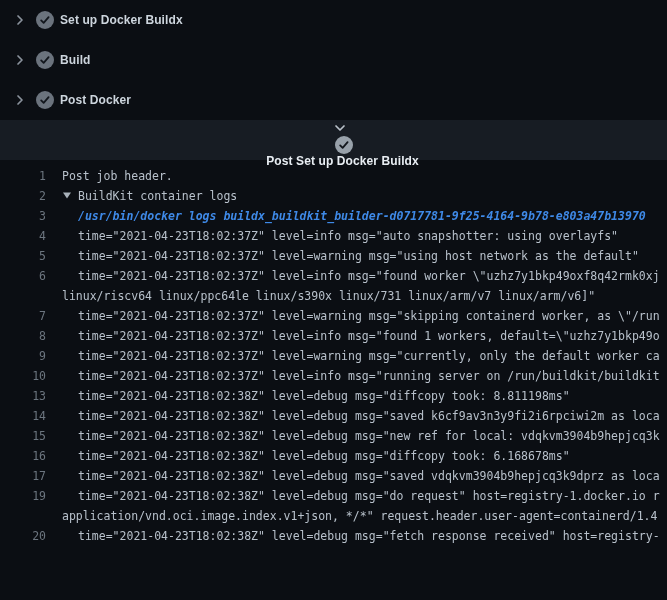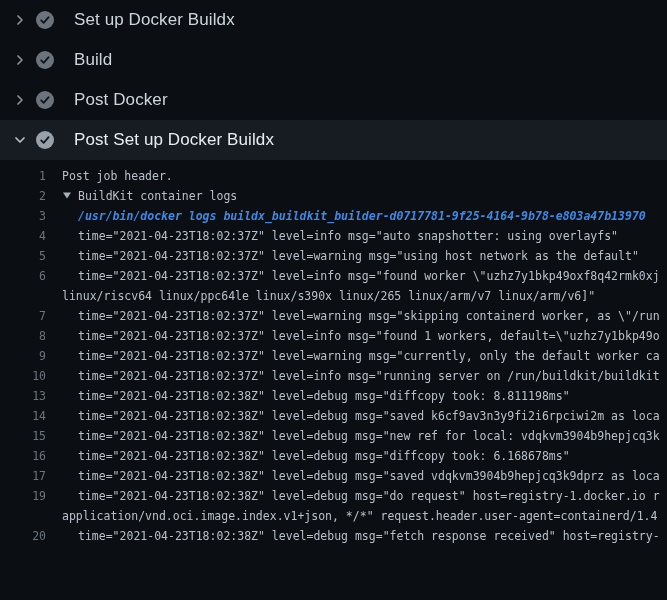--- a/index.html
+++ b/index.html
@@ -9,29 +9,29 @@
     font-family: "Liberation Sans", sans-serif;
   }
   #viewer { width: 667px; height: 600px; overflow: hidden; position: relative; }
 
   
   .step-row {
     display: flex; align-items: center;
     height: 40px; padding-left: 12px;
     cursor: pointer; width: 667px;
   }
-  .step-row.expanded { background: var(--band, #171c23); }
+  .step-row.expanded { background: var(--band, #171c23); flex-direction: column; }
   .chev { width: 16px; height: 16px; flex: 0 0 16px; color: var(--chev, #8a929c);
           display: flex; align-items: center; justify-content: center; }
   .step-row.expanded .chev { color: var(--chevActive, #b9c1c9); }
   .status { width: 18px; height: 18px; flex: 0 0 18px; margin-left: 8px;
             color: var(--circle, #6b737d); }
   .step-row.expanded .status { color: var(--circleActive, #98a1aa); }
-  .step-label { margin-left: 20px; font-size: 17px; color: var(--hdr, #cdd5dd);
-                letter-spacing: .1px; }
+  .step-label { margin-left: 6px; font-size: 12px; color: var(--hdr, #cdd5dd);
+                letter-spacing: .1px; font-weight: bold; }
   .step-row.expanded .step-label { color: var(--hdrActive, #e8edf2); }
 
   
   #log { padding-top: 6px; font-family: "DejaVu Sans Mono", monospace;
          font-size: 11.5px; line-height: 20px; color: var(--logtext, #b8c1cb); }
   .log-row { display: flex; height: 20px; white-space: pre; }
   .gutter { flex: 0 0 46px; width: 46px; text-align: right;
             color: var(--lnum, #6c757f); cursor: pointer; user-select: none; }
   .content { white-space: pre; }
   .ind-0 { margin-left: 16px; }
@@ -96,21 +96,21 @@
     </div>
   <div id="log">
       <div class="log-row"><span class="gutter">1</span><span class="content ind-0">Post job header.</span></div>
       <div class="log-row"><span class="gutter">2</span><span class="content ind-0 group-line"><span class="tri"><svg width="10" height="10" viewBox="0 0 10 10">
               <polygon points="1,2.5 9,2.5 5,8.5" fill="currentColor"></polygon>
             </svg></span><span>BuildKit container logs</span></span></div>
       <div class="log-row"><span class="gutter">3</span><span class="content ind-1 cmd">/usr/bin/docker logs buildx_buildkit_builder-d0717781-9f25-4164-9b78-e803a47b13970</span></div>
       <div class="log-row"><span class="gutter">4</span><span class="content ind-1">time="2021-04-23T18:02:37Z" level=info msg="auto snapshotter: using overlayfs"</span></div>
       <div class="log-row"><span class="gutter">5</span><span class="content ind-1">time="2021-04-23T18:02:37Z" level=warning msg="using host network as the default"</span></div>
       <div class="log-row"><span class="gutter">6</span><span class="content ind-1">time="2021-04-23T18:02:37Z" level=info msg="found worker \"uzhz7y1bkp49oxf8q42rmk0xj</span></div>
-      <div class="log-row"><span class="gutter"></span><span class="content ind-0">linux/riscv64 linux/ppc64le linux/s390x linux/265 linux/arm/v7 linux/arm/v6]"</span></div>
+      <div class="log-row"><span class="gutter"></span><span class="content ind-0">linux/riscv64 linux/ppc64le linux/s390x linux/731 linux/arm/v7 linux/arm/v6]"</span></div>
       <div class="log-row"><span class="gutter">7</span><span class="content ind-1">time="2021-04-23T18:02:37Z" level=warning msg="skipping containerd worker, as \"/run</span></div>
       <div class="log-row"><span class="gutter">8</span><span class="content ind-1">time="2021-04-23T18:02:37Z" level=info msg="found 1 workers, default=\"uzhz7y1bkp49o</span></div>
       <div class="log-row"><span class="gutter">9</span><span class="content ind-1">time="2021-04-23T18:02:37Z" level=warning msg="currently, only the default worker ca</span></div>
       <div class="log-row"><span class="gutter">10</span><span class="content ind-1">time="2021-04-23T18:02:37Z" level=info msg="running server on /run/buildkit/buildkit</span></div>
       <div class="log-row"><span class="gutter">13</span><span class="content ind-1">time="2021-04-23T18:02:38Z" level=debug msg="diffcopy took: 8.811198ms"</span></div>
       <div class="log-row"><span class="gutter">14</span><span class="content ind-1">time="2021-04-23T18:02:38Z" level=debug msg="saved k6cf9av3n3y9fi2i6rpciwi2m as loca</span></div>
       <div class="log-row"><span class="gutter">15</span><span class="content ind-1">time="2021-04-23T18:02:38Z" level=debug msg="new ref for local: vdqkvm3904b9hepjcq3k</span></div>
       <div class="log-row"><span class="gutter">16</span><span class="content ind-1">time="2021-04-23T18:02:38Z" level=debug msg="diffcopy took: 6.168678ms"</span></div>
       <div class="log-row"><span class="gutter">17</span><span class="content ind-1">time="2021-04-23T18:02:38Z" level=debug msg="saved vdqkvm3904b9hepjcq3k9dprz as loca</span></div>
       <div class="log-row"><span class="gutter">19</span><span class="content ind-1">time="2021-04-23T18:02:38Z" level=debug msg="do request" host=registry-1.docker.io r</span></div>

